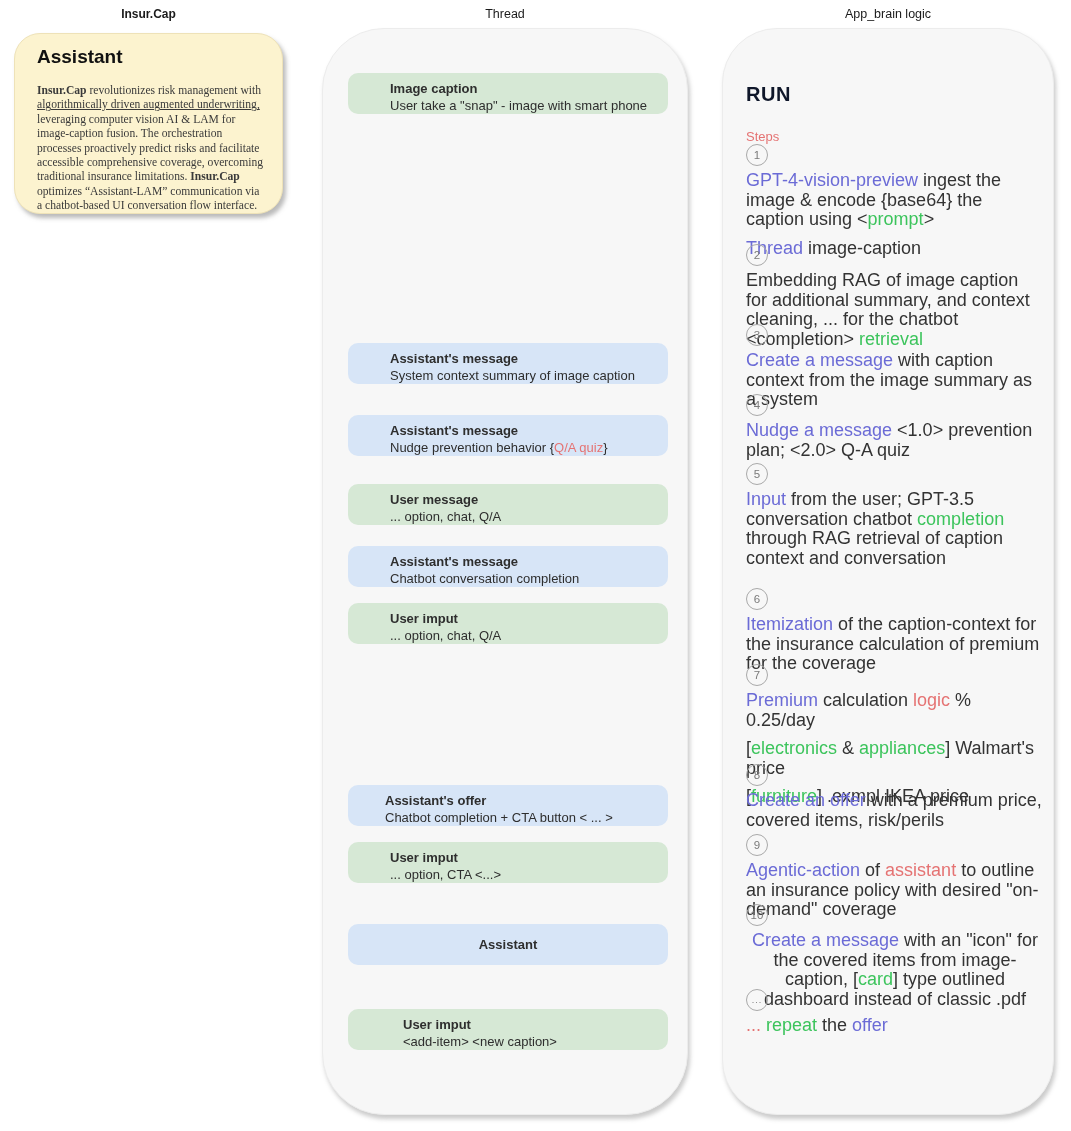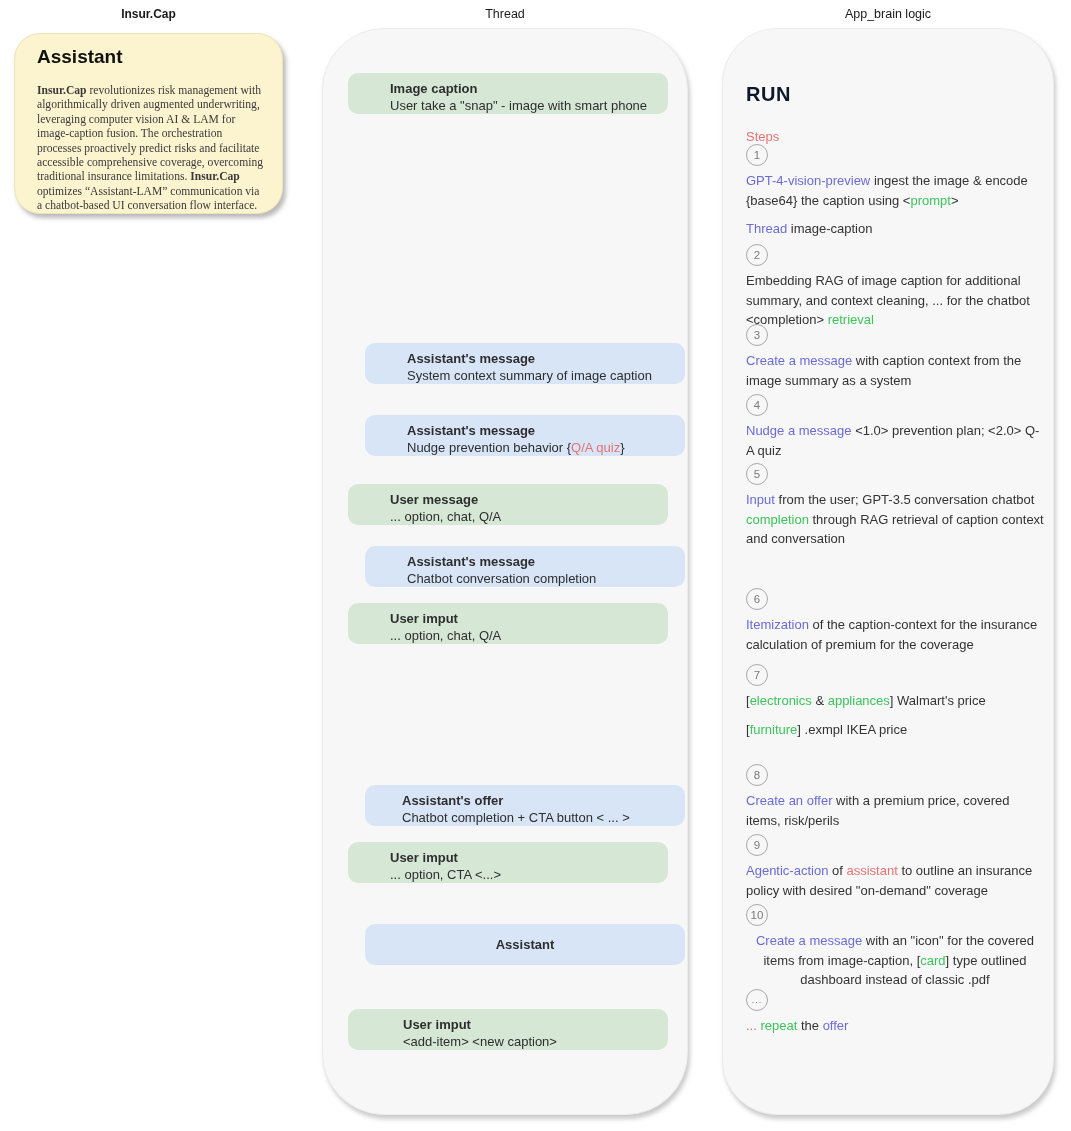--- a/index.html
+++ b/index.html
@@ -17,59 +17,59 @@
     position:absolute;left:14px;top:33px;width:269px;height:181px;box-sizing:border-box;
     background:#fcf3cf;border:1px solid #eee2b8;border-radius:26px;
     box-shadow:3px 4px 4px rgba(120,120,120,.5);
   }
   #card-title{position:absolute;left:22px;top:12px;font-size:19px;font-weight:bold;color:#111;}
   #card-body{
     position:absolute;left:22px;top:50px;width:230px;
     font-family:"Liberation Serif", serif;font-size:11.6px;line-height:14.4px;color:#3a3a3a;
   }
   .seg-b{font-weight:bold;}
-  .seg-u{}
+  .seg-u{text-decoration:underline;}
   .seg-p{color:#6b6bd6;}
   .seg-g{color:#3cc45c;}
   .seg-r{color:#e57373;}
 
   
   .panel{
     position:absolute;top:28px;height:1087px;box-sizing:border-box;
     background:#f7f7f7;border:1px solid #ececec;
     box-shadow:2px 4px 4px rgba(140,140,140,.45);
   }
   #thread-panel{left:322px;width:366px;border-radius:62px;}
   #logic-panel{left:722px;width:332px;border-radius:55px;}
 
   
   .bubble{
     position:absolute;left:25px;width:320px;height:41px;box-sizing:border-box;
     border-radius:10px;font-size:13px;line-height:17px;color:#2e2e2e;
     padding-top:7px;padding-left:42px;padding-right:10px;
   }
   .bubble-user{background:#d6e8d5;}
-  .bubble-assistant{background:#d7e5f7;margin-left:17px;}
+  .bubble-assistant{background:#d7e5f7;}
   .bubble-title{font-weight:bold;white-space:nowrap;}
   .bubble-sub{white-space:nowrap;}
   .indent-small{padding-left:26px;}
   .indent-large{padding-left:55px;}
   .bubble-centered{display:flex;align-items:center;justify-content:center;padding:0;text-align:center;}
 
   
   #run-title{position:absolute;left:23px;top:54px;font-size:20px;font-weight:bold;color:#0f172a;letter-spacing:.5px;}
   #steps-label{position:absolute;left:23px;top:100px;font-size:13px;color:#e57373;}
   .step{position:absolute;left:23px;width:298px;}
   .step-circle{
     width:22px;height:22px;box-sizing:border-box;border:1.5px solid #a9a9a9;border-radius:50%;
     color:#7a7a7a;font-size:11.5px;display:flex;align-items:center;justify-content:center;
     background:transparent;
   }
   .step-circle-dots{font-size:9px;letter-spacing:1px;}
-  .step-par{margin-top:9px;font-size:13px;line-height:19.5px;color:#333;}
+  .step-par{margin-top:9px;font-size:18px;line-height:19.5px;color:#333;}
   .step-circle + .step-par{margin-top:5px;}
 </style>
 </head>
 <body>
 
 <div class="col-header" id="hdr-insur">Insur.Cap</div>
 <div class="col-header" id="hdr-thread">Thread</div>
 <div class="col-header" id="hdr-logic">App_brain logic</div>
 
 <div id="insur-card">
@@ -145,20 +145,21 @@
       <div class="step" style="top: 434px;">
         <div class="step-circle">5</div>
         <div class="step-par"><span class="seg-p">Input</span><span> from the user; GPT-3.5 conversation chatbot </span><span class="seg-g">completion</span><span> through RAG retrieval of caption context and conversation</span></div>
       </div>
       <div class="step" style="top: 559px;">
         <div class="step-circle">6</div>
         <div class="step-par"><span class="seg-p">Itemization</span><span> of the caption-context for the insurance calculation of premium for the coverage</span></div>
       </div>
       <div class="step" style="top: 635px;">
         <div class="step-circle">7</div>
+        <div class="step-par"><span class="seg-p">Premium</span><span> calculation </span><span class="seg-r">logic</span><span> % 0.25/day</span></div>
         <div class="step-par"><span> [</span><span class="seg-g">electronics</span><span> &amp; </span><span class="seg-g">appliances</span><span>] Walmart's price</span></div>
         <div class="step-par"><span> [</span><span class="seg-g">furniture</span><span>] .exmpl IKEA price</span></div>
       </div>
       <div class="step" style="top: 735px;">
         <div class="step-circle">8</div>
         <div class="step-par"><span class="seg-p">Create an offer</span><span> with a premium price, covered items, risk/perils</span></div>
       </div>
       <div class="step" style="top: 805px;">
         <div class="step-circle">9</div>
         <div class="step-par"><span class="seg-p">Agentic-action</span><span> of </span><span class="seg-r">assistant</span><span> to outline an insurance policy with desired "on-demand" coverage</span></div>

